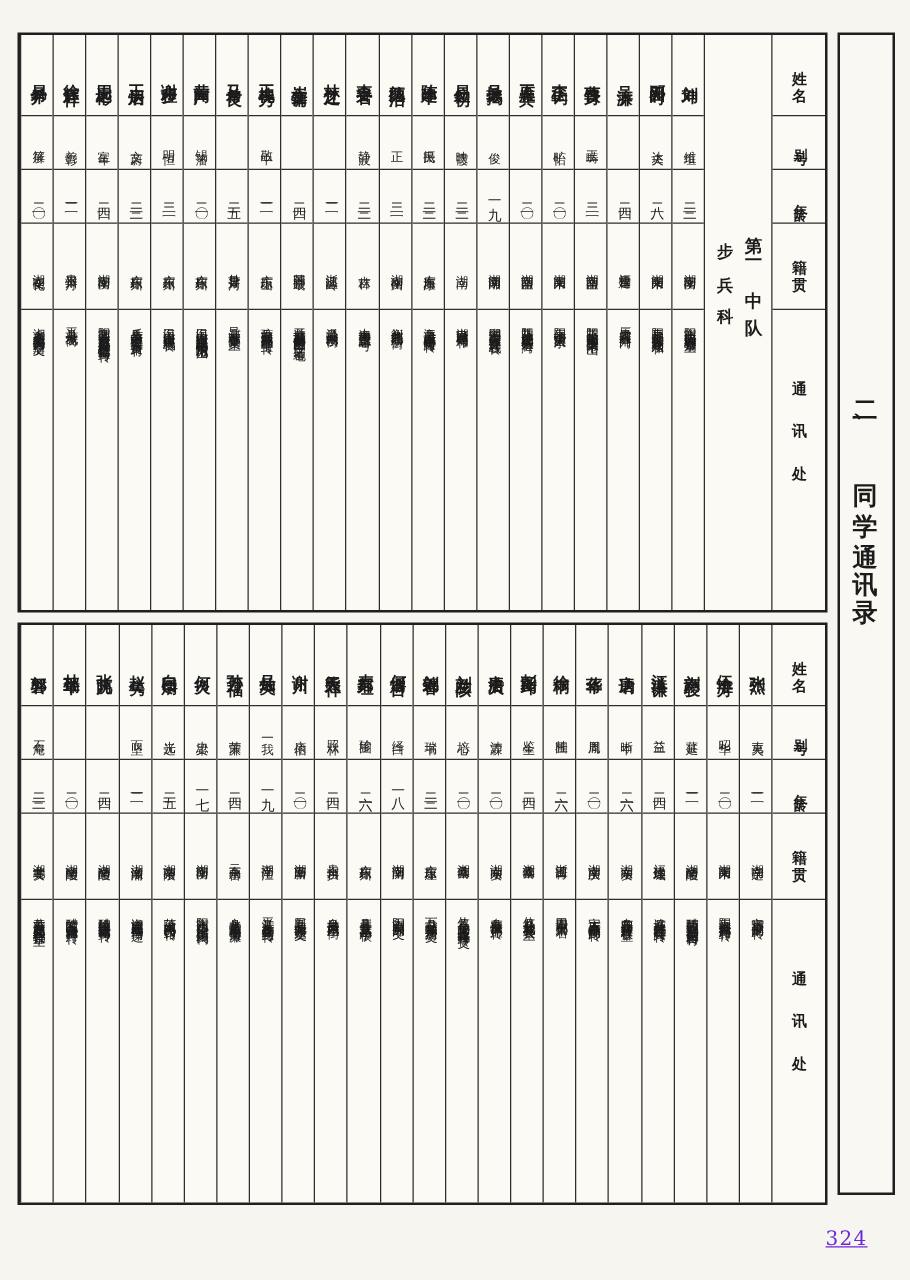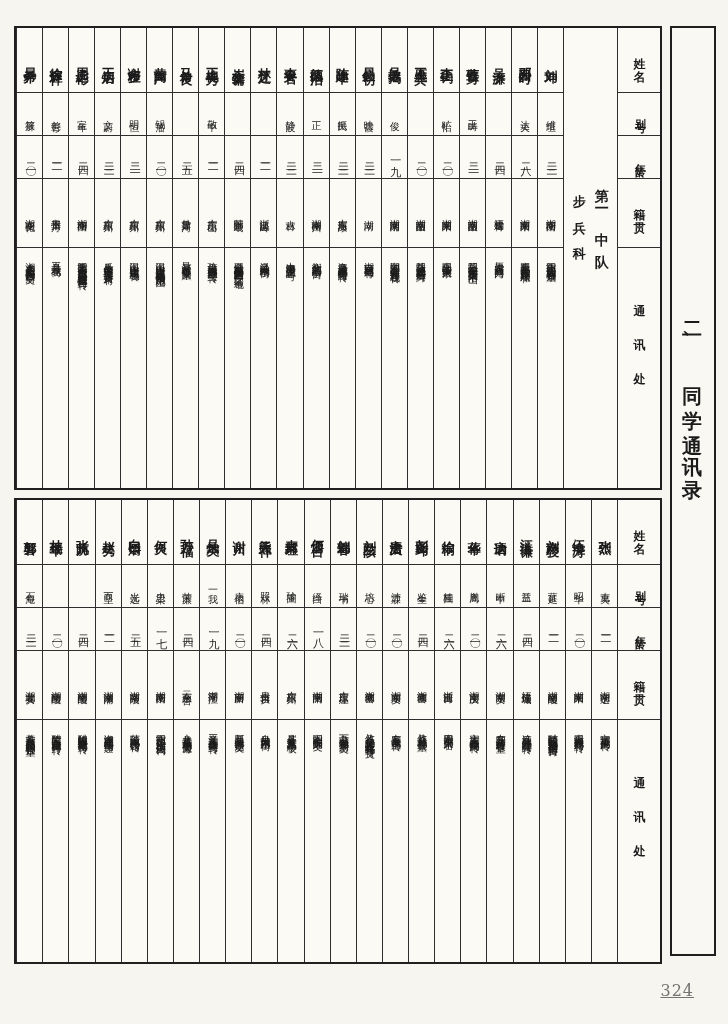--- a/index.html
+++ b/index.html
@@ -42,21 +42,21 @@
   .unit-squad{font-size:14px;font-weight:bold;letter-spacing:22px;}
   .unit-branch{font-size:13px;font-weight:bold;letter-spacing:26px;margin-top:6px;}
   .side-strip{
     flex:none;width:46px;margin-left:8px;height:930px;
     border:2px solid #1f1f1f;background:#f9f8f2;
     display:flex;justify-content:center;box-sizing:border-box;
   }
   .side-title{font-size:20px;font-weight:bold;letter-spacing:23px;padding-top:278px;}
   .page-number{
     position:absolute;right:34px;bottom:24px;
-    font-size:16px;letter-spacing:1px;color:#737373;
+    font-size:16px;letter-spacing:1px;color:#6d28d9;
     font-family:"DejaVu Serif",serif;
     text-decoration:underline;
   }
 </style>
 </head>
 <body>
 
 <div class="sheet">
   <div class="content">
 

